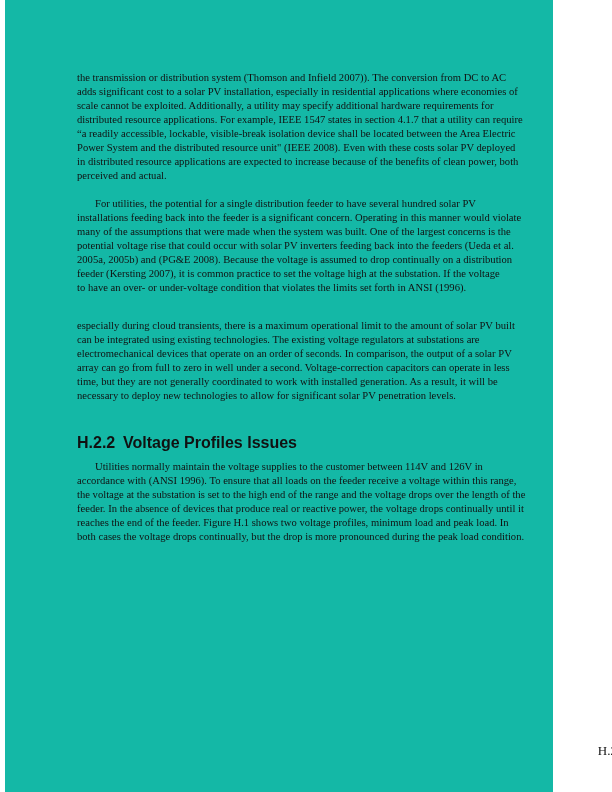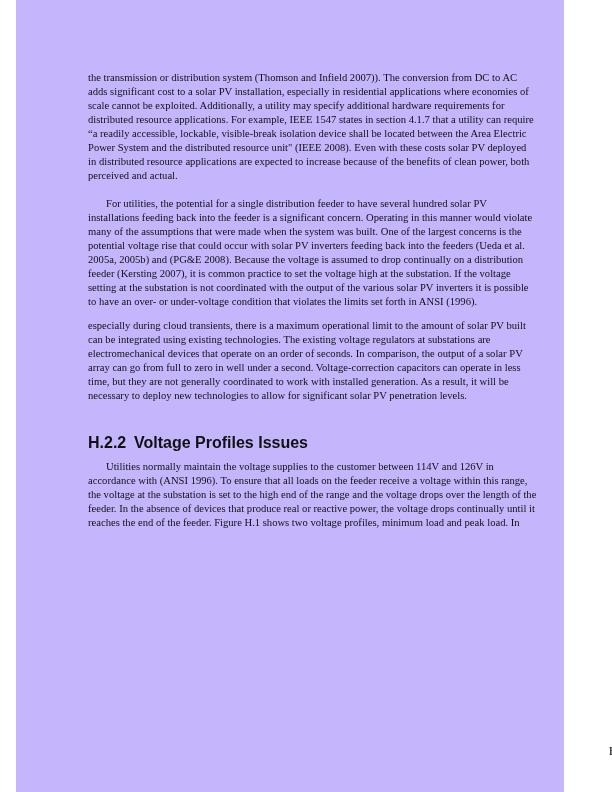--- a/index.html
+++ b/index.html
@@ -1,18 +1,18 @@
 <!DOCTYPE html>
 <html><head>
 <meta charset="utf-8">
 <style>
   html, body { margin: 0; padding: 0; background: #ffffff; }
   body { width: 612px; height: 792px; position: relative; overflow: hidden; }
   .page {
-    position: absolute; left: 16px; top: 0; width: 548px; height: 792px; background: #c4b5fd;
+    position: absolute; left: 5px; top: 0; width: 548px; height: 792px; background: #14b8a6;
   }
   .body-text {
     position: absolute; left: 72px; width: 476px;
     font-family: "Liberation Serif", "DejaVu Serif", serif;
     font-size: 10.6px; line-height: 14px; color: #111;
   }
   .para { margin: 0; text-align: left; }
   .para .line { display: block; white-space: nowrap; }
   .indent { padding-left: 18px; }
   .heading {
@@ -45,21 +45,20 @@
   </div>
 
   <div class="body-text" style="top:197px;">
     <p class="para">
       <span class="line indent">For utilities, the potential for a single distribution feeder to have several hundred solar PV</span>
       <span class="line">installations feeding back into the feeder is a significant concern.  Operating in this manner would violate</span>
       <span class="line">many of the assumptions that were made when the system was built.  One of the largest concerns is the</span>
       <span class="line">potential voltage rise that could occur with solar PV inverters feeding back into the feeders (Ueda et al.</span>
       <span class="line">2005a, 2005b) and (PG&amp;E 2008).  Because the voltage is assumed to drop continually on a distribution</span>
       <span class="line">feeder (Kersting 2007), it is common practice to set the voltage high at the substation.  If the voltage</span>
-      <span class="line">setting at the substation is not coordinated with the output of the various solar PV inverters it is possible</span>
       <span class="line">to have an over- or under-voltage condition that violates the limits set forth in ANSI (1996).</span>
     </p>
   </div>
 
   <div class="body-text" style="top:319px;">
     <p class="para">
       <span class="line">especially during cloud transients, there is a maximum operational limit to the amount of solar PV built</span>
       <span class="line">can be integrated using existing technologies.  The existing voltage regulators at substations are</span>
       <span class="line">electromechanical devices that operate on an order of seconds.  In comparison, the output of a solar PV</span>
       <span class="line">array can go from full to zero in well under a second.  Voltage-correction capacitors can operate in less</span>
@@ -72,18 +71,19 @@
     <span class="num">H.2.2</span><span>Voltage Profiles Issues</span>
   </div>
 
   <div class="body-text" style="top:460px;">
     <p class="para">
       <span class="line indent">Utilities normally maintain the voltage supplies to the customer between 114V and 126V in</span>
       <span class="line">accordance with (ANSI 1996).  To ensure that all loads on the feeder receive a voltage within this range,</span>
       <span class="line">the voltage at the substation is set to the high end of the range and the voltage drops over the length of the</span>
       <span class="line">feeder.  In the absence of devices that produce real or reactive power, the voltage drops continually until it</span>
       <span class="line">reaches the end of the feeder.  Figure H.1 shows two voltage profiles, minimum load and peak load.  In</span>
+      <span class="line">both cases the voltage drops continually, but the drop is more pronounced during the peak load condition.</span>
     </p>
   </div>
 
   <div class="footer">H.2</div>
 
 </div>
 
 </body></html>

